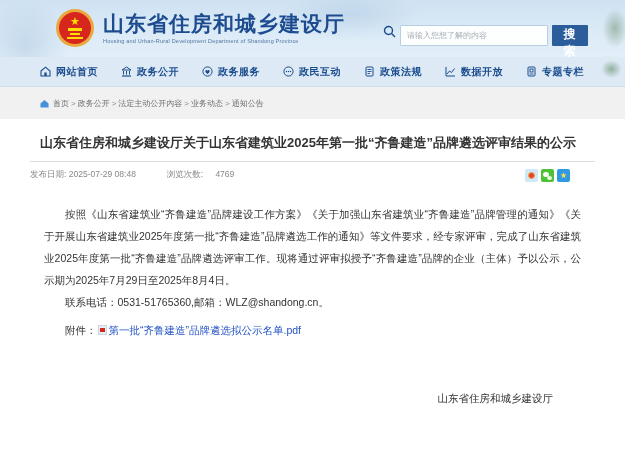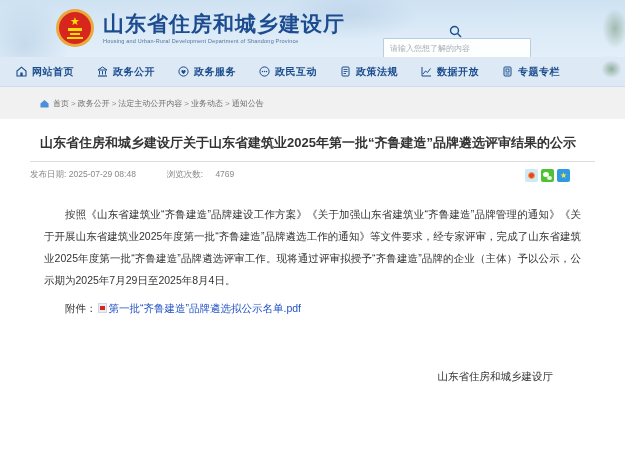--- a/index.html
+++ b/index.html
@@ -21,38 +21,38 @@
     background:
       radial-gradient(closest-side at 70% 30%, rgba(90,130,90,.45), rgba(90,130,90,0) 70%),
       radial-gradient(closest-side at 60% 75%, rgba(140,150,110,.35), rgba(140,150,110,0) 70%);
   }
   .brand { position:absolute; left:55px; top:8px; display:flex; align-items:center; }
   .emblem { width:40px; height:40px; flex:0 0 auto; }
   .brand-text { margin-left:8px; }
   .site-name { font-size:21px; font-weight:bold; color:#1c4c8f; letter-spacing:1px; line-height:24px; }
   .site-name-en { font-size:5.5px; color:#53749f; margin-top:2px; letter-spacing:.2px; }
 
-  .search { position:absolute; left:383px; top:25px; display:flex; align-items:center;flex-direction:column; }
+  .search { position:absolute; left:383px; top:25px; display:flex; align-items:flex-start; }
   .search-mag { width:13px; height:13px; margin-right:4px; }
   .search-input {
     width:148px; height:21px; border:1px solid #b9cde2; background:#fdfefe;
     font-size:8px; color:#333; padding:0 6px; outline:none; border-radius:1px;
     font-family:"Liberation Sans", sans-serif;
   }
   .search-input::placeholder { color:#a7aeb7; }
   .search-btn {
     width:36px; height:21px; margin-left:4px; border:none; background:#2b5d9b; color:#fff;
     font-size:12px; font-weight:bold; cursor:pointer; border-radius:1px; letter-spacing:1px;
     font-family:"Liberation Sans", sans-serif;
   }
 
   
   .nav {
     position:relative; height:30px; background:#dde9f4;
-    display:flex; align-items:center; padding-left:16px; gap:23px;
+    display:flex; align-items:center; padding-left:40px; gap:23px;
     border-bottom:1px solid #cdddec;
   }
   .nav-item { display:flex; align-items:center; gap:5px; cursor:pointer; }
   .nav-item svg { width:11px; height:11px; }
   .nav-label { font-size:10px; font-weight:bold; color:#1b4d8e; letter-spacing:.5px; white-space:nowrap; }
   .nav-art { position:absolute; right:0; top:0; width:34px; height:30px;
     background:radial-gradient(closest-side at 60% 40%, rgba(70,120,75,.5), rgba(70,120,75,0) 75%); }
 
   
   .breadcrumb {
@@ -226,20 +226,21 @@
         <span class="share-ic share-wechat">
             <span class="b1"></span>
             <span class="b2"></span>
           </span>
         <span class="share-ic share-fav">★</span>
       </span>
     </div>
 
     <div class="article-body">
       <p>按照《山东省建筑业“齐鲁建造”品牌建设工作方案》《关于加强山东省建筑业“齐鲁建造”品牌管理的通知》《关于开展山东省建筑业2025年度第一批“齐鲁建造”品牌遴选工作的通知》等文件要求，经专家评审，完成了山东省建筑业2025年度第一批“齐鲁建造”品牌遴选评审工作。现将通过评审拟授予“齐鲁建造”品牌的企业（主体）予以公示，公示期为2025年7月29日至2025年8月4日。</p>
+      <p>联系电话：0531-51765360,邮箱：WLZ@shandong.cn。</p>
 
       <div class="attachment-row">
         <span class="attachment-label">附件：</span><span class="pdf-icon"></span><a class="attachment-link">第一批“齐鲁建造”品牌遴选拟公示名单.pdf</a>
       </div>
 
       <div class="signature">
         <div>山东省住房和城乡建设厅</div>
       </div>
     </div>
   </div>

